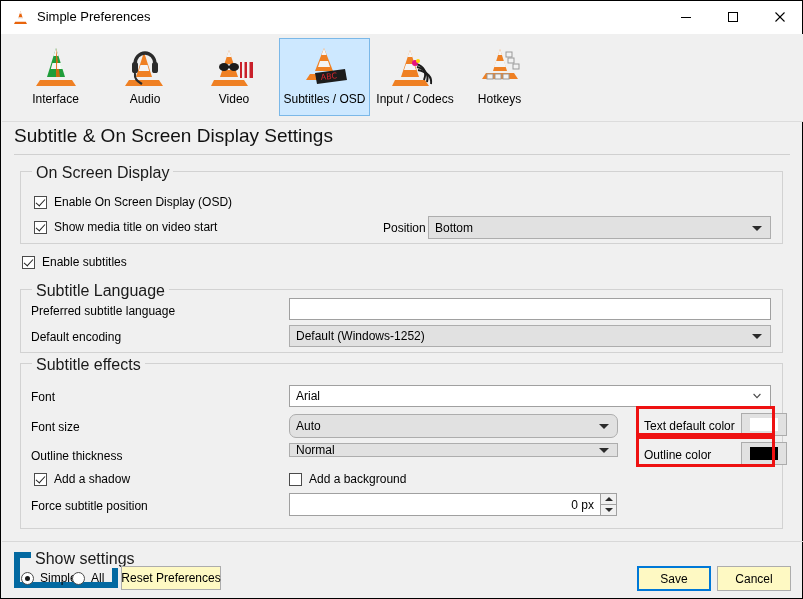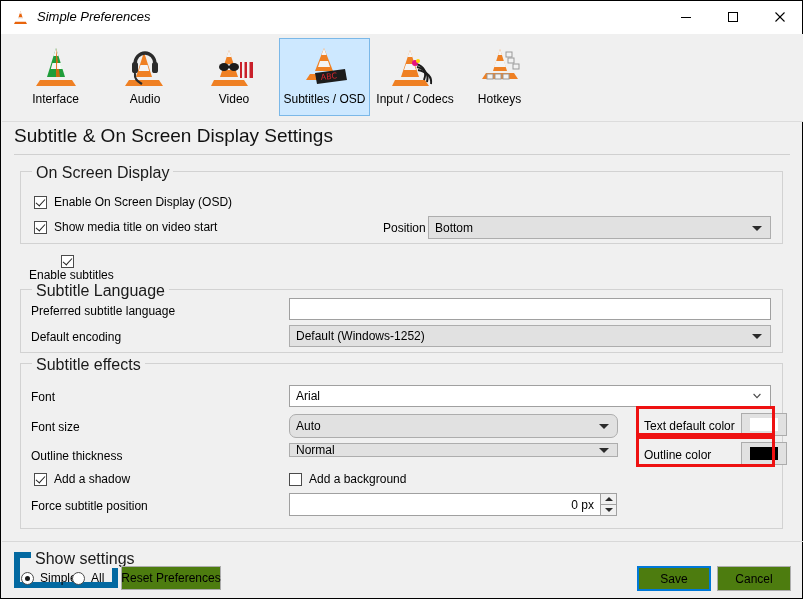--- a/index.html
+++ b/index.html
@@ -40,21 +40,20 @@
     position: absolute;
     left: 11px; top: 9px;
     width: 17px; height: 16px;
   }
   #title-text {
     position: absolute;
     left: 36px; top: 8px;
     font-size: 13px;
     color: #000000;
     white-space: nowrap;
-    font-style: italic;
   }
   .win-btn {
     position: absolute;
     top: 0;
     width: 46px;
     height: 32px;
     display: flex;
     align-items: center;
     justify-content: center;
   }
@@ -334,21 +333,21 @@
     left: 3px; top: 3px;
     width: 5px; height: 5px;
     border-radius: 50%;
     background: #1a1a1a;
   }
   .radio-label { margin-left: 6px; font-size: 12px; }
 
   .pushbtn {
     position: absolute;
     box-sizing: border-box;
-    background: #4d7c0f;
+    background: #fef9c3;
     border: 1px solid #adadad;
     font-family: "Liberation Sans", sans-serif;
     font-size: 12px;
     color: #000;
     display: flex;
     align-items: center;
     justify-content: center;
     white-space: nowrap;
   }
   .pushbtn.focus {
@@ -502,21 +501,21 @@
     <span class="chk-box checked"></span>
     <span class="chk-label">Show media title on video start</span>
   </div>
 
   <div class="field-label" style="left:382px; top:220px;">Position</div>
   <div class="combo" style="left:427px; top:215px; width:343px; height:23px;">
     <span>Bottom</span>
     <span class="arrow"></span>
   </div>
 
-  <div class="chk-row" style="left:21px; top:254px;flex-direction:column;">
+  <div class="chk-row" style="left:21px; top:254px;">
     <span class="chk-box checked"></span>
     <span class="chk-label">Enable subtitles</span>
   </div>
 
   <div class="groupbox" style="left:19px; top:288px; width:763px; height:64px;">
     <div class="group-legend">Subtitle Language</div>
   </div>
 
   <div class="field-label" style="left:30px; top:303px;">Preferred subtitle language</div>
   <input class="textinput" style="left: 288px; top: 297px; width: 482px; height: 22px;" value="">

